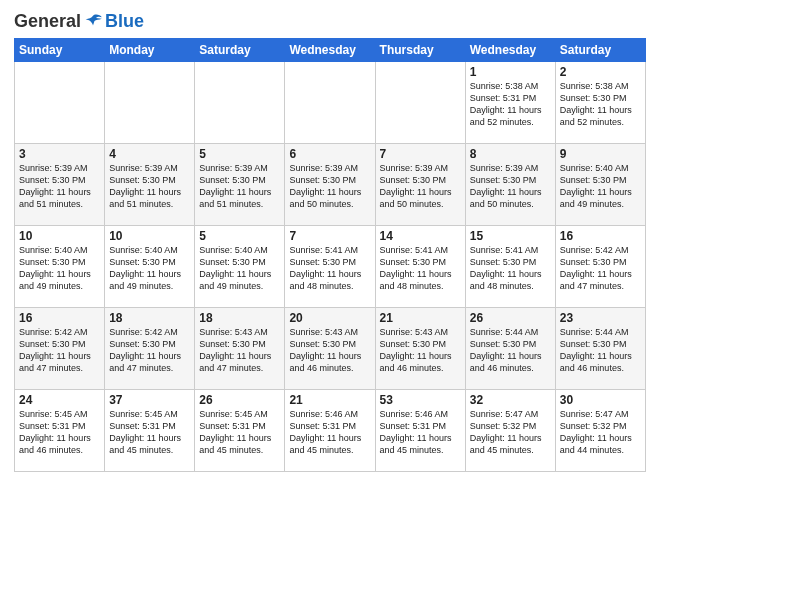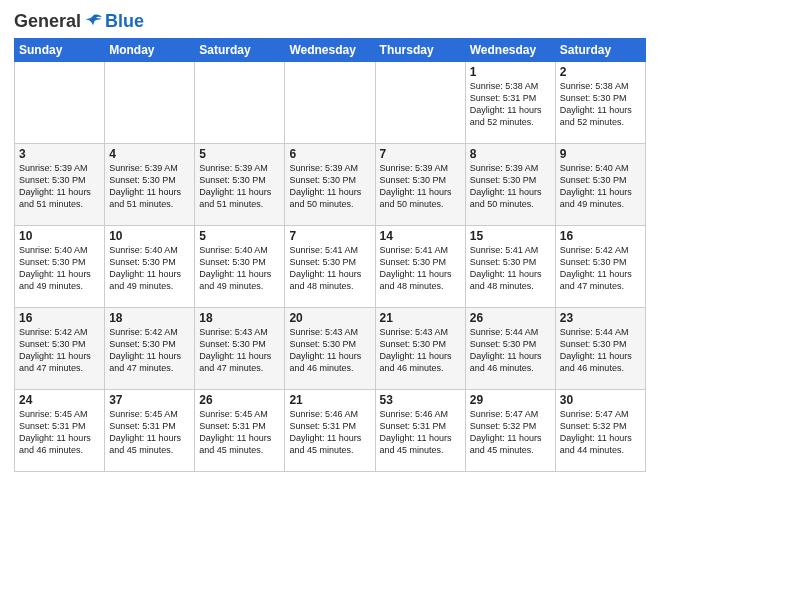--- a/index.html
+++ b/index.html
@@ -333,21 +333,21 @@
 and 45 minutes.</div>
           </td>
           <td>
             <span class="day-num">53</span>
             <div class="day-info" style="white-space: pre-line;">Sunrise: 5:46 AM
 Sunset: 5:31 PM
 Daylight: 11 hours
 and 45 minutes.</div>
           </td>
           <td>
-            <span class="day-num">29</span>
+            <span class="day-num">32</span>
             <div class="day-info" style="white-space: pre-line;">Sunrise: 5:47 AM
 Sunset: 5:32 PM
 Daylight: 11 hours
 and 45 minutes.</div>
           </td>
           <td>
             <span class="day-num">30</span>
             <div class="day-info" style="white-space: pre-line;">Sunrise: 5:47 AM
 Sunset: 5:32 PM
 Daylight: 11 hours

